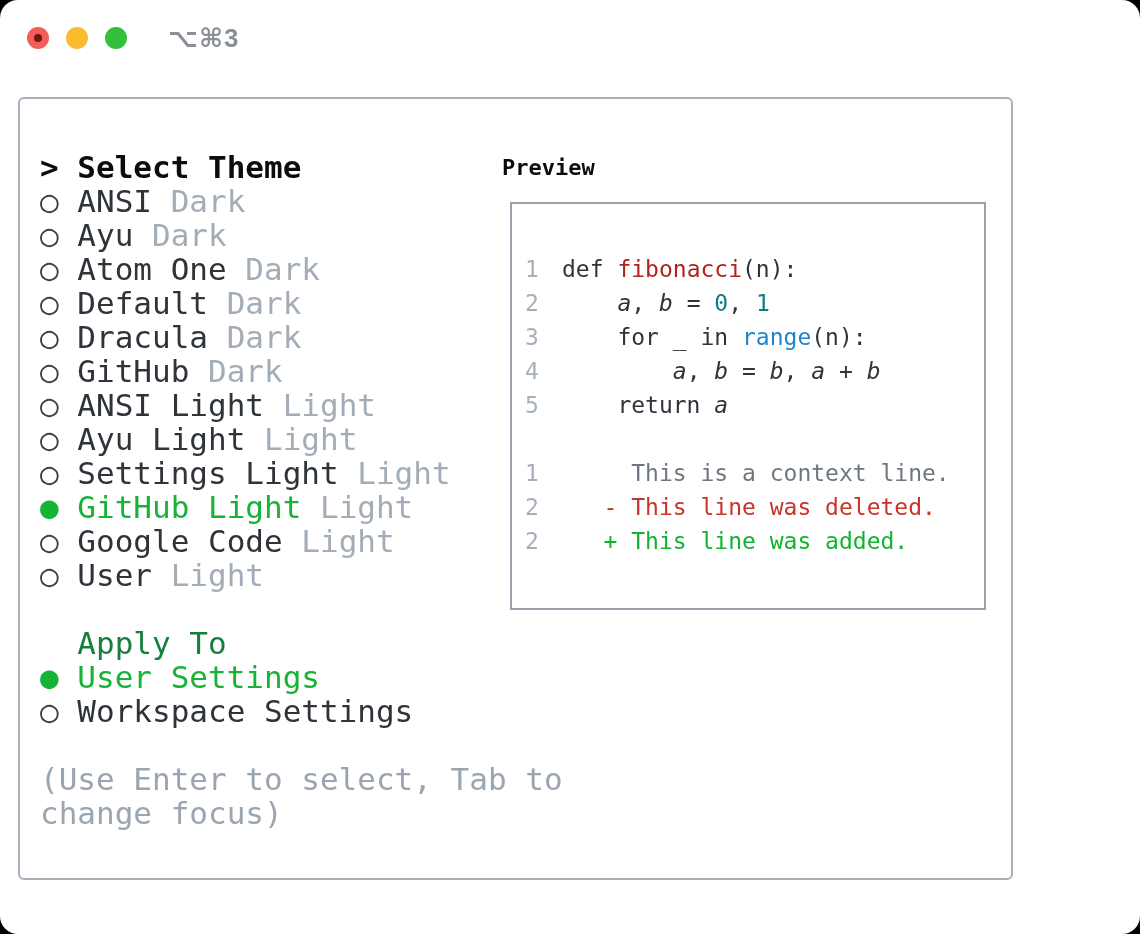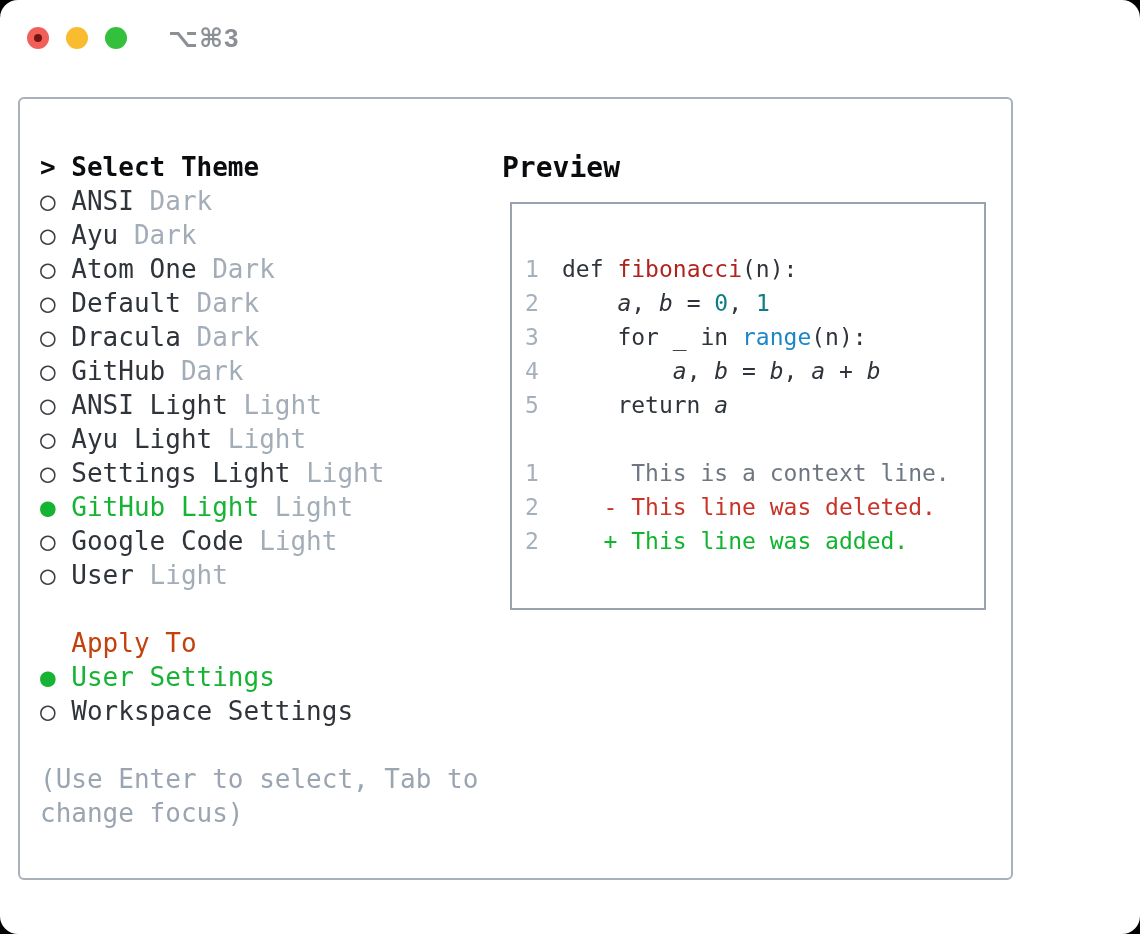--- a/index.html
+++ b/index.html
@@ -26,33 +26,33 @@
   .wtitle{
     position:absolute;left:168px;top:24px;height:28px;line-height:28px;
     font-family:"Liberation Sans","DejaVu Sans",sans-serif;font-weight:bold;
     font-size:26px;color:#8b9096;letter-spacing:1px;
   }
   
   .panel{
     position:absolute;left:18px;top:97px;width:995px;height:783px;
     border:2px solid var(--panel-border);border-radius:6px;background:#fff;
   }
-  .row{height:34px;line-height:34px;font-size:26px;white-space:pre;color:var(--text-dark)}
+  .row{height:34px;line-height:34px;font-size:31px;white-space:pre;color:var(--text-dark)}
   .leftcol{position:absolute;left:20px;top:51px;width:460px}
   .row.header, .row.header .cursor{font-weight:bold;color:var(--header-black)}
-  .row.apply-header{color:#c2410c}
+  .row.apply-header{color:#15803d}
   .theme-row .bullet{color:#3c4147}
   .theme-row .ttag{color:var(--muted)}
   .theme-row.selected .bullet, .theme-row.selected .tname{color:var(--accent-green)}
   .opt-row .bullet{color:#3c4147}
   .opt-row.selected .bullet, .opt-row.selected .olabel{color:var(--accent-green)}
   .hint{color:var(--hint)}
   
   .rightcol-title{position:absolute;left:482px;top:52px;height:34px;line-height:34px;
-    font-size:28px;font-weight:bold;color:var(--header-black);white-space:pre}
+    font-size:22px;font-weight:bold;color:var(--header-black);white-space:pre}
   .preview-box{
     position:absolute;left:490px;top:103px;width:476px;height:408px;
     border:2px solid var(--preview-border);background:#fff;
     padding:48px 10px 0 13px;
   }
   .cl{display:flex;height:34px;line-height:34px;font-size:23px;white-space:pre}
   .cl .ln{width:37px;color:var(--line-number);flex:none}
   .cl .ct{color:var(--text-dark)}
   .tok-code{color:var(--text-dark)}
   .tok-fn{color:var(--fn-red)}

